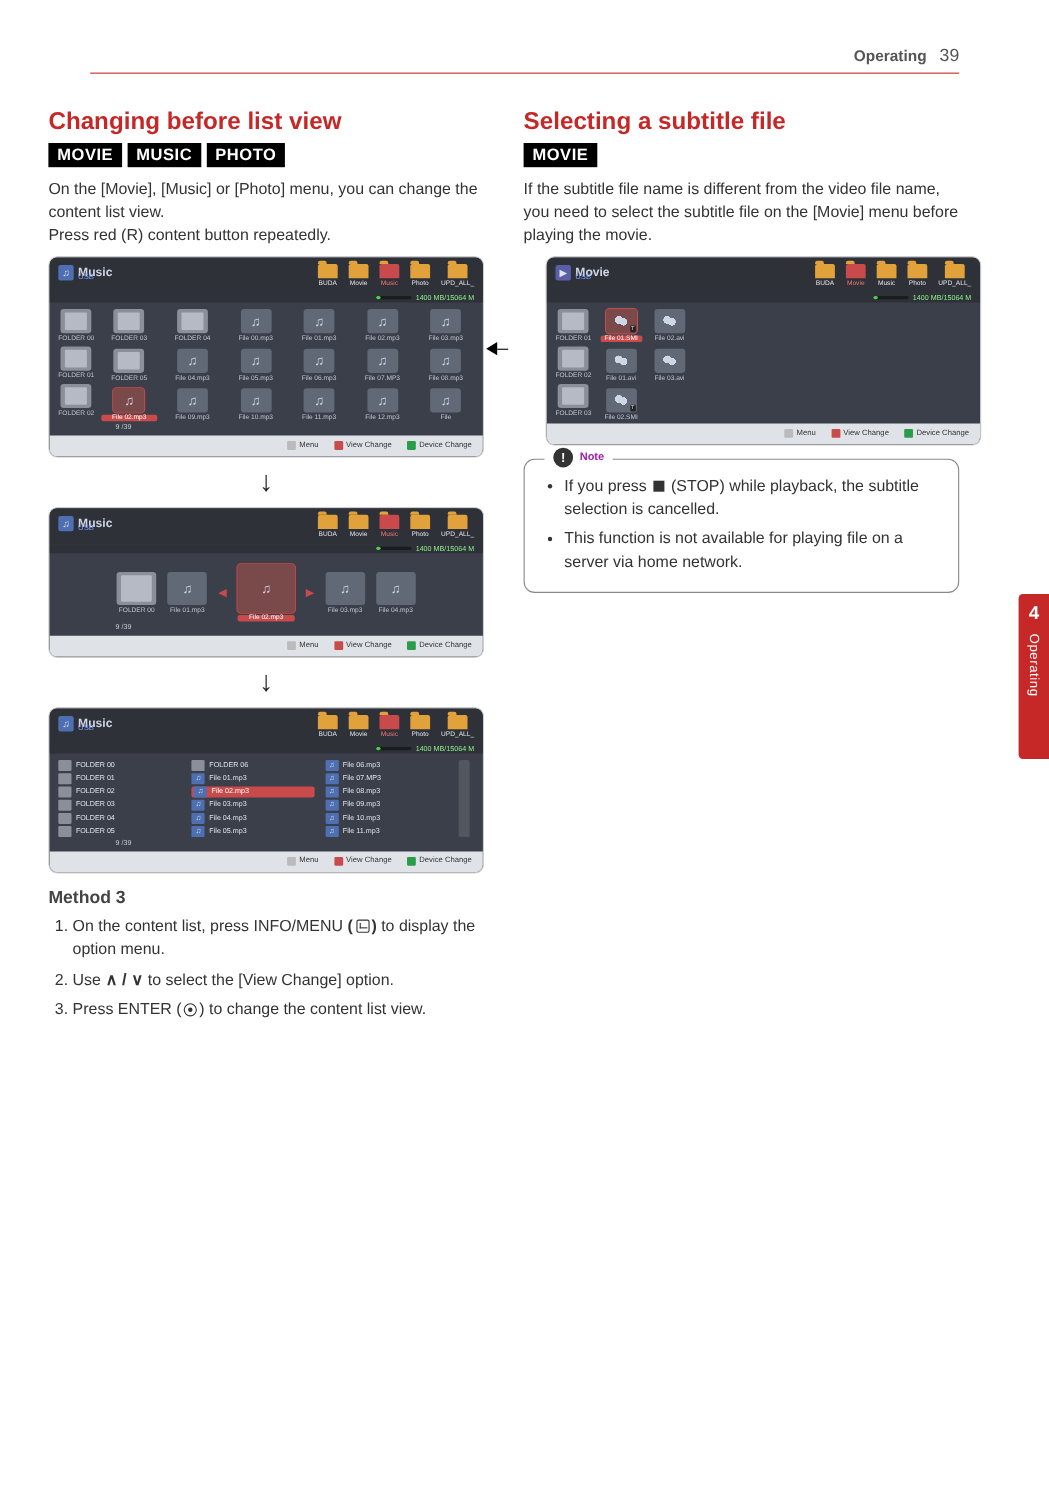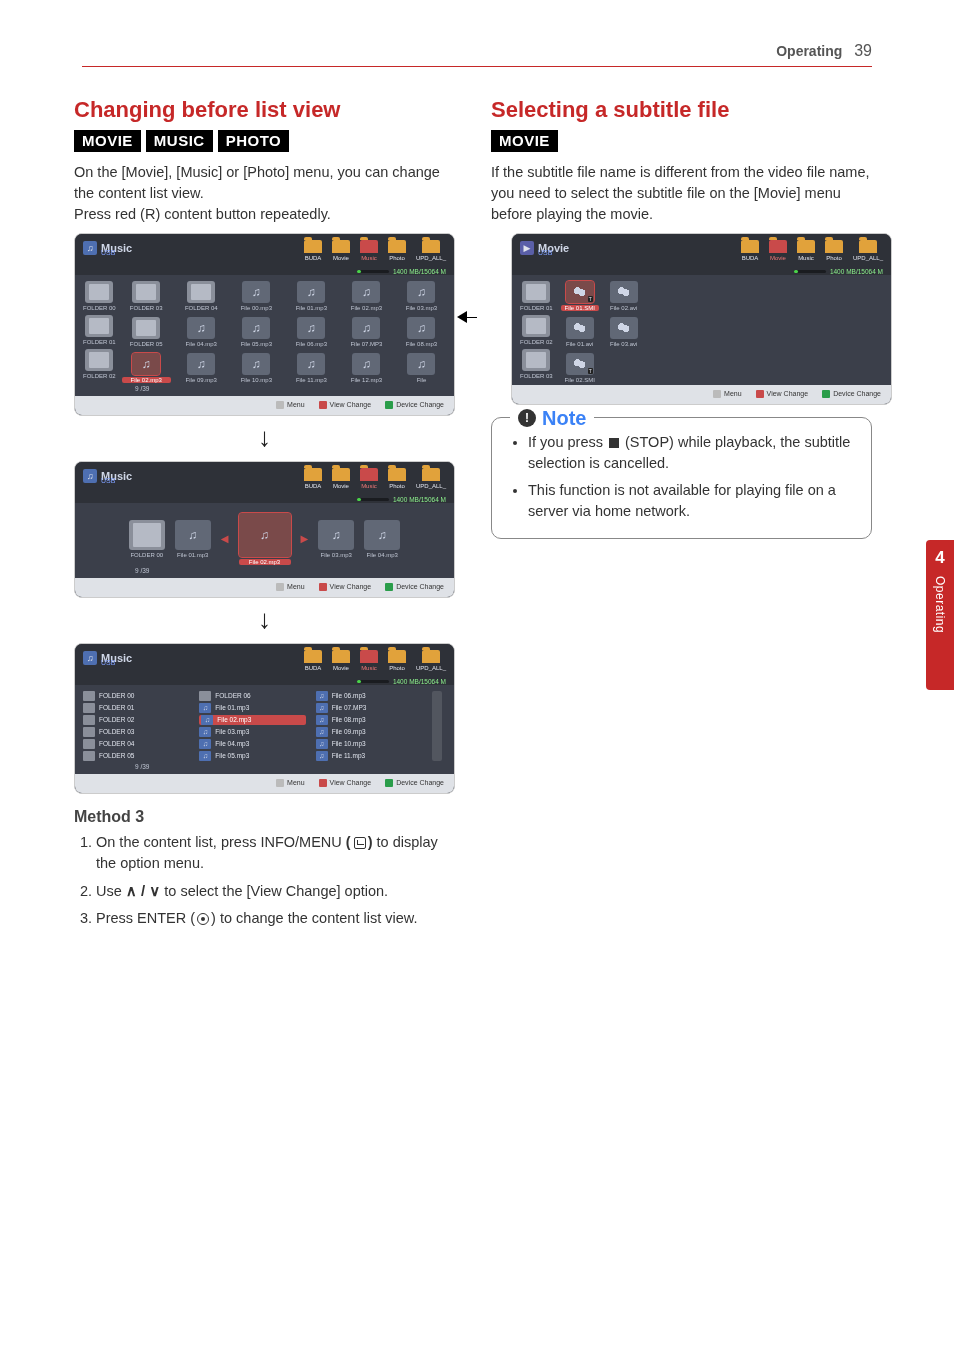--- a/index.html
+++ b/index.html
@@ -1,17 +1,17 @@
 <!DOCTYPE html>
 <html><head>
 <meta charset="utf-8">
 <style>
   * { box-sizing: border-box; margin: 0; padding: 0; }
   html, body { width: 954px; height: 1354px; background: #fff; font-family: Arial, Helvetica, sans-serif; color: #3a3a3a; }
-  .page { position: relative; width: 954px; height: 1354px; padding: 50px 82px 60px 74px; }
+  .page { position: relative; width: 954px; height: 1354px; padding: 50px 82px 60px 44px; }
   .running-head { position: absolute; top: 42px; right: 82px; font-size: 14px; }
   .running-head .lbl { font-weight: 600; color: #555; }
   .running-head .num { font-size: 16px; margin-left: 8px; color: #555; }
   .rule { position: absolute; top: 66px; left: 82px; right: 82px; height: 1px; background: #c62828; }
   .columns { display: flex; gap: 36px; margin-top: 46px; }
   .col { width: 50%; }
   h2 { font-size: 22px; font-weight: 600; color: #c62828; margin-bottom: 6px; line-height: 1.25; }
   .labels { display: flex; gap: 5px; margin-bottom: 10px; }
   .label-tag { background: #000; color: #fff; font-weight: 700; font-size: 15px; padding: 2px 8px 3px; letter-spacing: 0.5px; }
   p, li { font-size: 14.5px; line-height: 1.45; color: #333; }
@@ -77,21 +77,21 @@
   
   .mock.movie .title-music .ic { background:#5a5fa8;}
   .mock.movie .grid-body { gap:8px;}
   .mock .th.sub::after { content:""; display:block; width:16px; height:12px; margin:auto; border-radius:50%; background:radial-gradient(circle at 35% 40%, #cfd6e6 28%, transparent 29%), radial-gradient(circle at 62% 55%, #cfd6e6 28%, transparent 29%);}
   .mock .th.sub { position:relative;}
   .mock .th.sub .txt-badge{ position:absolute; right:1px; bottom:1px; font-size:5px; background:#222; padding:0 1px; border-radius:1px;}
   
   .note-box { border:1px solid #888; border-radius:10px; padding:14px 14px 10px; margin-top:12px; position:relative;}
   .note-head { position:absolute; top:-11px; left:18px; background:#fff; padding:0 8px; display:flex; align-items:center; gap:6px;}
   .note-head .bang { width:18px; height:18px; border-radius:50%; background:#333; color:#fff; font-weight:700; font-size:12px; display:flex; align-items:center; justify-content:center;}
-  .note-head .ntitle { font-weight:700; font-size:20px; color:#3b82f6;}
+  .note-head .ntitle { font-weight:700; font-size:10px; color:#a21caf;}
   
   .side-tab { position:absolute; right:0; top:540px; width:28px; height:150px; background:#c62828; color:#fff; border-radius:4px 0 0 4px; display:flex; flex-direction:column; align-items:center; padding:8px 0;}
   .side-tab .snum { font-size:17px; font-weight:600; margin-bottom:8px;}
   .side-tab .stxt { writing-mode:vertical-rl; font-size:12px; letter-spacing:0.5px;}
   
   .ptr { position:absolute; width:0;height:0; border-top:6px solid transparent; border-bottom:6px solid transparent; border-right:10px solid #000;}
   .ptr-line { position:absolute; width:1px; background:#000;}
 </style>
 </head>
 <body>

